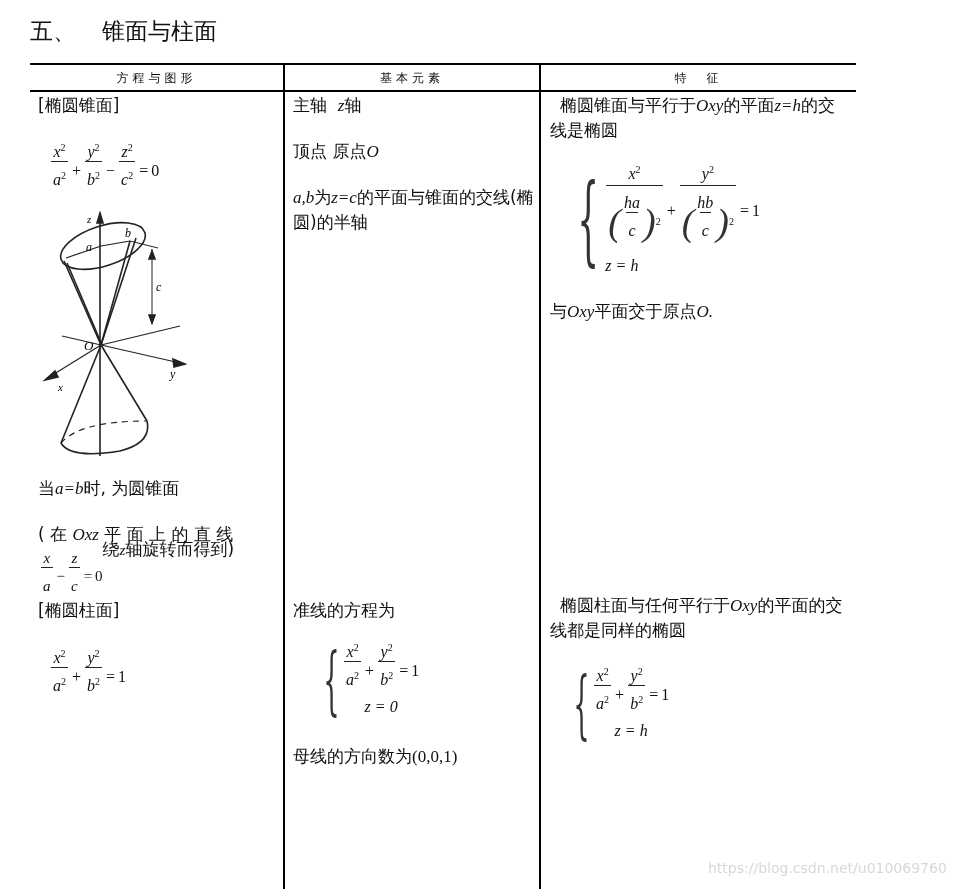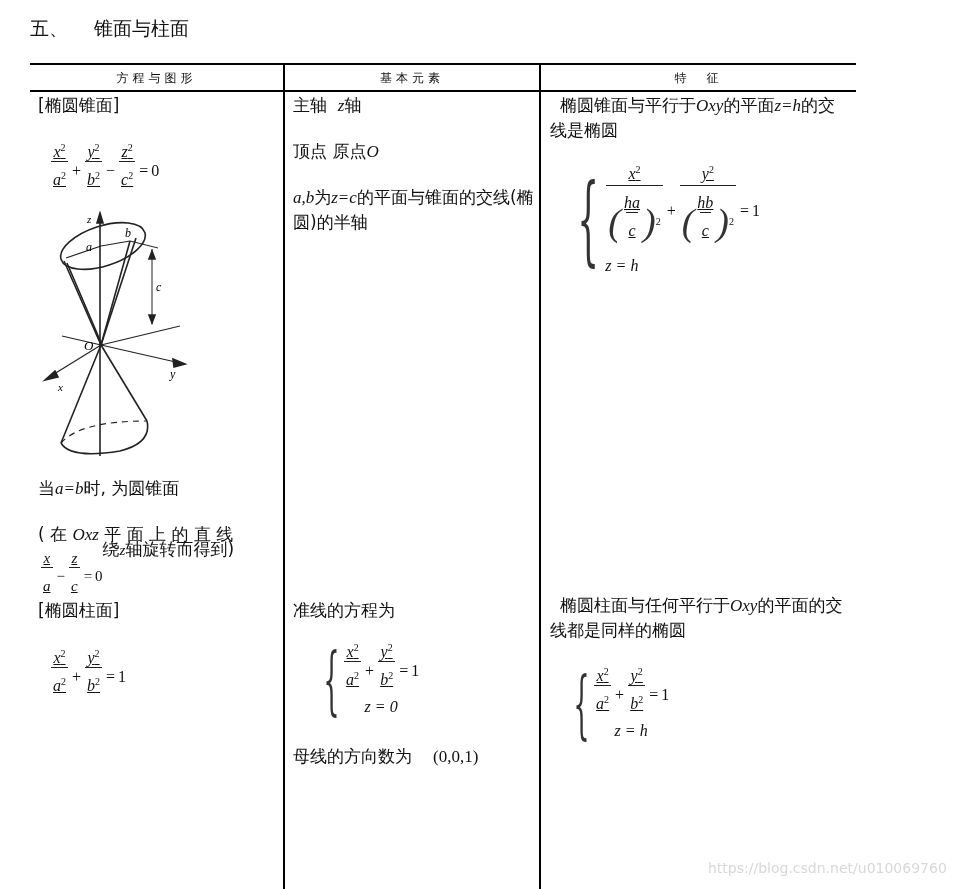--- a/index.html
+++ b/index.html
@@ -1,29 +1,29 @@
 <!DOCTYPE html>
 <html><head>
 <meta charset="utf-8">
 <style>
   html, body { margin:0; padding:0; background:#ffffff; }
   body { width:953px; height:889px; position:relative; overflow:hidden;
          font-family: "DejaVu Sans", "Liberation Sans", sans-serif; color:#111; }
-  .section-title { position:absolute; left:30px; top:16px; font-size:19px; color:#111; }
+  .section-title { position:absolute; left:30px; top:16px; font-size:23px; color:#111; }
   .section-title .num { margin-right:26px; }
   .tbl { position:absolute; left:30px; top:63px; width:826px; height:826px; }
   .rule-top { position:absolute; left:0; top:0; width:826px; height:2px; background:#000; }
   .rule-head { position:absolute; left:0; top:27px; width:826px; height:2px; background:#000; }
   .vline { position:absolute; top:0; width:2px; height:826px; background:#000; }
   .head { position:absolute; top:2px; height:25px; line-height:27px; text-align:center; font-size:12px; letter-spacing:4px; }
   .cell { position:absolute; font-size:17px; line-height:25px; }
   .it { font-family:"Liberation Serif", "DejaVu Serif", serif; font-style:italic; }
-  .rm { font-family:"Liberation Serif", "DejaVu Serif", serif;padding-left:21px; }
+  .rm { font-family:"Liberation Serif", "DejaVu Serif", serif; }
   .math { font-family:"Liberation Serif", "DejaVu Serif", serif; font-size:16px; display:inline-flex; align-items:center; }
-  .frac { display:inline-flex; flex-direction:column; align-items:center; vertical-align:middle; margin:0 1px;text-decoration:underline; }
+  .frac { display:inline-flex; flex-direction:column; align-items:center; vertical-align:middle; margin:0 1px; }
   .frac .n { padding:0 2px; line-height:18px; font-style:italic; }
   .frac .d { padding:8px 2px; border-top:1px solid #222; line-height:20px; font-style:italic; }
   sup { font-size:10px; font-style:normal; vertical-align:6px; line-height:0; }
   .op { margin:0 3px; font-style:normal; }
   .brace-sys { display:flex; align-items:stretch; }
   .brace { font-family:"DejaVu Serif", serif; font-weight:100; color:#333; display:flex; align-items:center; }
   .sys-rows { display:flex; flex-direction:column; }
   .paren { display:inline-flex; align-items:center; }
   .paren .p { font-size:38px; font-weight:100; line-height:38px; color:#333; }
   .watermark { position:absolute; left:708px; top:860px; font-size:14px; color:#d8d8d8; }
@@ -174,20 +174,23 @@
               </span>
           </span>
         </span>
         <span class="op">=</span>
           <span>1</span>
       </span>
       <span class="it" style="font-size:16px;line-height:18px">z = h</span>
     </span>
   </div>
 
+  <div class="cell" style="left:520px;top:236px;">
+    <span>与</span><span class="it">Oxy</span><span>平面交于原点</span><span class="it">O.</span>
+  </div>
 
   <div class="cell" style="left:8px;top:535px;">[椭圆柱面]</div>
   <div class="cell" style="left:20px;top:582px;">
     <span class="math">
       <span class="frac">
           <span class="n">x<sup>2</sup></span>
           <span class="d">a<sup>2</sup></span>
         </span>
       <span class="op">+</span>
       <span class="frac">

